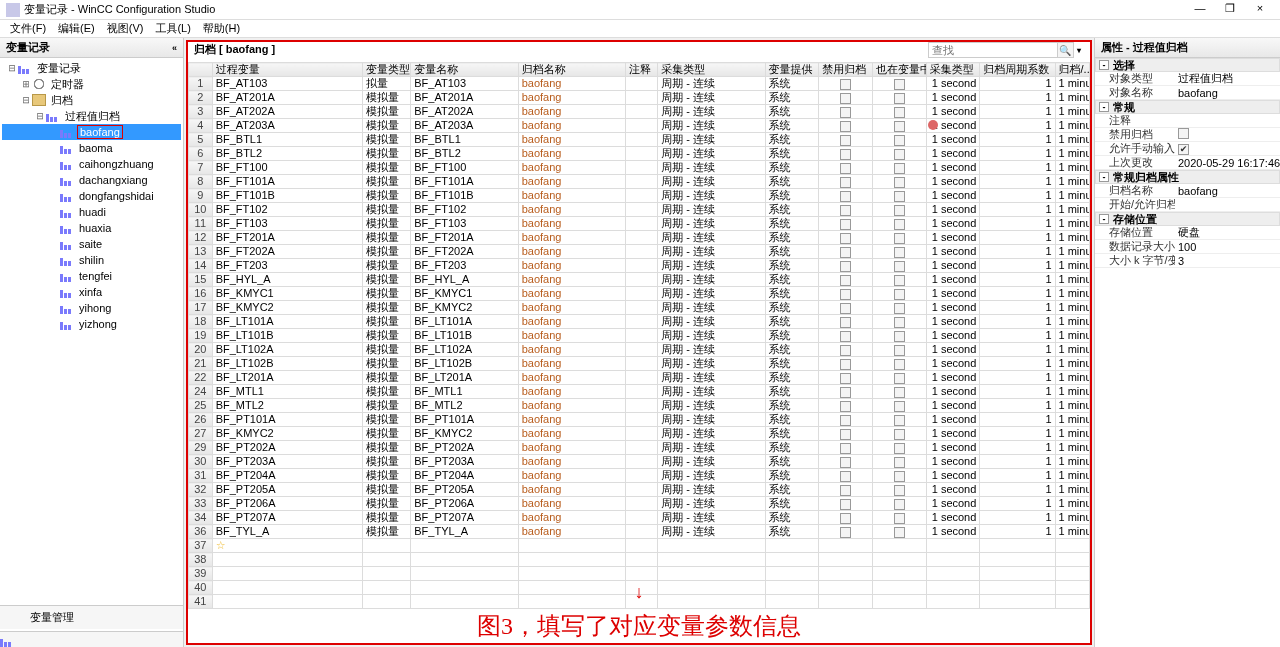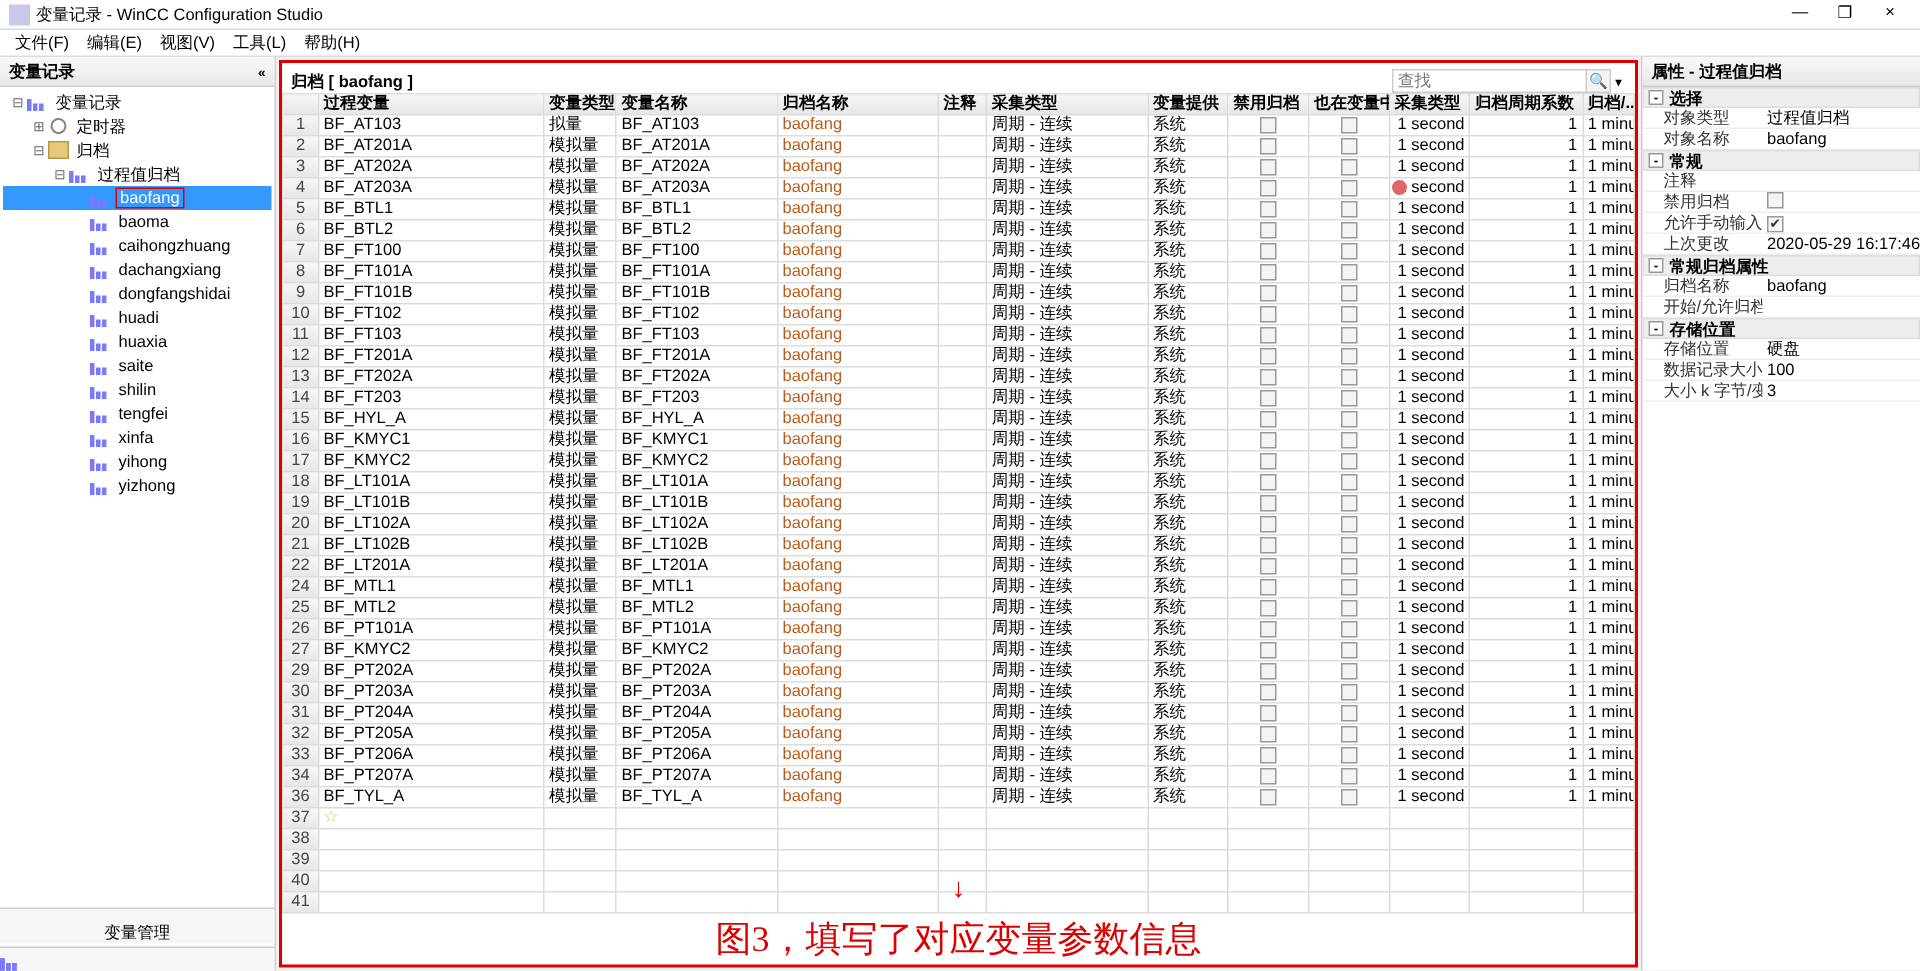--- a/index.html
+++ b/index.html
@@ -20,32 +20,32 @@
 .tree-node .expander { width: 12px; text-align: center; color: #666; font-size: 9px; }
 .tree-node .ti { width: 14px; height: 12px; margin-right: 3px; display: inline-block; position: relative; }
 .ti-bars::before { content:""; position:absolute; left:0; bottom:0; width:3px; height:8px; background:#7a7afc; }
 .ti-bars::after { content:""; position:absolute; left:4px; bottom:0; width:3px; height:5px; background:#7a7afc; box-shadow: 4px 0 0 #7a7afc; }
 .ti-timer { background: radial-gradient(circle, #fff 40%, #888 45%, #888 55%, #fff 60%); border-radius:50%; }
 .ti-archive { background:#e8c87a; border:1px solid #b89848; }
 .tree-node.selected { background: #3399ff; color: #fff; }
 .tree-node.hilite .label { border: 1px solid #d00; padding: 0 2px; }
 .tree .label { padding: 0 2px; }
 .l1{padding-left:4px}.l2{padding-left:18px}.l3{padding-left:32px}.l4{padding-left:46px}
-.bottom-switch { height: 24px; border-top: 1px solid #ccc; display: flex; align-items: center; padding: 0 6px; gap: 6px; background:#f6f6f6; margin-top:2px;flex-direction:column; }
+.bottom-switch { height: 24px; border-top: 1px solid #ccc; display: flex; align-items: center; padding: 0 6px; gap: 6px; background:#f6f6f6; margin-top:2px; }
 .bottom-switch .ti { width:18px; height:14px;}
 .center-panel { flex: 1; border: 2px solid #d00; margin: 2px; display: flex; flex-direction: column; background: #fff; overflow: hidden; position:relative; }
-.center-header { height: 20px; display: flex; align-items: flex-end; padding: 0 6px; font-weight: bold; }
+.center-header { height: 20px; display: flex; align-items: flex-start; padding: 0 6px; font-weight: bold; }
 .search-box { margin-left: auto; display: flex; align-items: center; }
 .search-box input { width: 130px; height: 16px; border: 1px solid #ccc; font-size: 11px; padding: 0 3px; color:#888; }
 .search-box .mag { width:16px; height:16px; border:1px solid #ccc; border-left:none; display:flex; align-items:center; justify-content:center; font-size:10px; cursor:pointer; background:#f4f4f4;}
 .search-box .dd { width:10px; font-size:8px; text-align:center; cursor:pointer;}
 .grid-wrap { flex: 1; overflow: auto; }
 table.grid { border-collapse: collapse; width: 100%; table-layout: fixed; }
 table.grid th, table.grid td { border: 1px solid #dcdcdc; padding: 0 3px; height: 13px; line-height: 13px; text-align: left; white-space: nowrap; overflow: hidden; font-size: 11px; }
-table.grid th { background: linear-gradient(#f6f6f6,#e6e6e6); font-weight: bold; }
+table.grid th { background: linear-gradient(#f6f6f6,#e6e6e6); font-weight: normal; }
 table.grid .rownum { background: linear-gradient(#f6f6f6,#e6e6e6); text-align: center; width: 20px; color:#444; }
 table.grid td.archive { color: #b85c1c; }
 table.grid .chk { display:inline-block; width:11px; height:11px; border:1px solid #999; background:#f4f4f4; vertical-align:middle;}
 table.grid .period-cell { text-align:right; }
 table.grid .period-cell.hi { position:relative; }
 table.grid .period-cell.hi::before { content:""; position:absolute; left:1px; top:1px; width:10px; height:10px; background:#d66; border-radius:50%;}
 table.grid td.star { color:#f0c040; }
 .right-panel { width: 186px; background: #fff; border-left: 1px solid #ccc; display: flex; flex-direction: column; }
 .props { flex:1; overflow:auto; }
 .prop-section { background:#eee; border:1px solid #ddd; padding:0 3px; font-weight:bold; height:14px; display:flex; align-items:center;}

